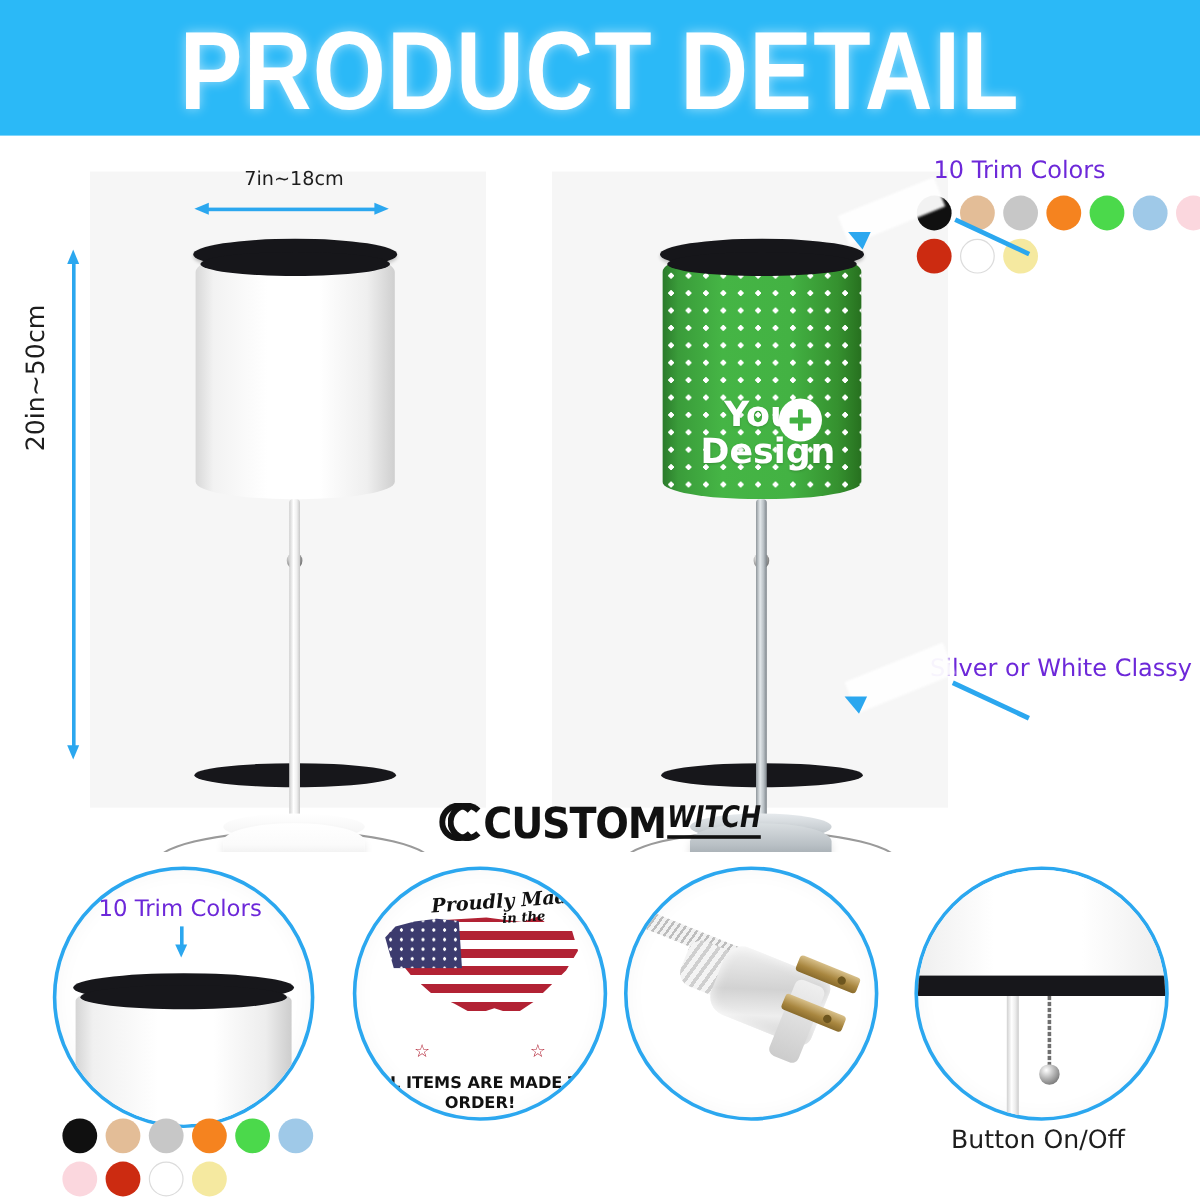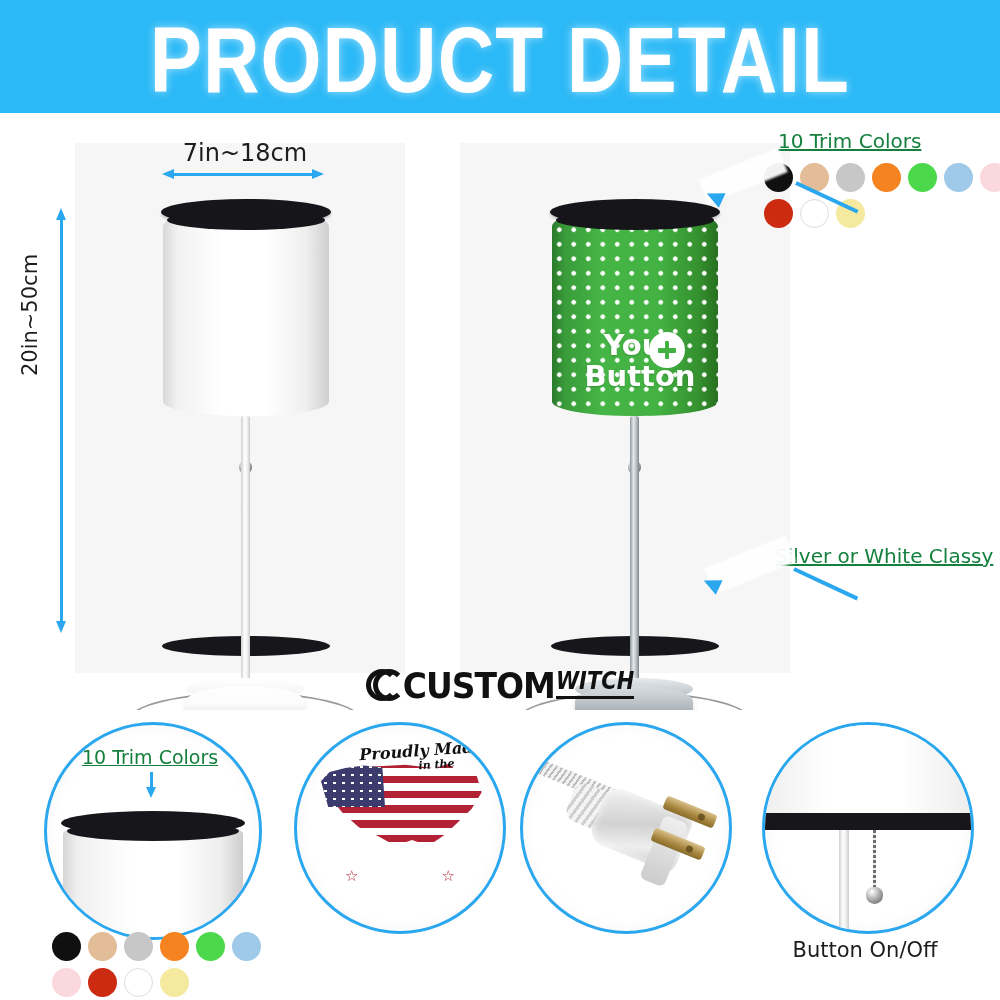--- a/index.html
+++ b/index.html
@@ -42,21 +42,21 @@
   .dim-h{
     position:absolute;left:162px;top:56px;width:162px;height:10px;
   }
   .dim-h .bar{position:absolute;left:10px;top:3.5px;width:142px;height:3px;background:#2ba7ef;}
   .dim-h .ar-l,.dim-h .ar-r{position:absolute;top:0;width:0;height:0;
     border-top:5px solid transparent;border-bottom:5px solid transparent;}
   .dim-h .ar-l{left:0;border-right:12px solid #2ba7ef;}
   .dim-h .ar-r{right:0;border-left:12px solid #2ba7ef;}
   .dim-h-label{
     position:absolute;left:150px;top:26px;width:190px;text-align:center;
-    font-size:24px;color:#1d1d1d;font-family:"DejaVu Sans", sans-serif;
+    font-size:16px;color:#1d1d1d;font-family:"DejaVu Sans", sans-serif;
   }
 
   .dim-v{position:absolute;left:56px;top:95px;width:10px;height:425px;}
   .dim-v .bar{position:absolute;top:10px;left:3.5px;height:405px;width:3px;background:#2ba7ef;}
   .dim-v .ar-t,.dim-v .ar-b{position:absolute;left:0;width:0;height:0;
     border-left:5px solid transparent;border-right:5px solid transparent;}
   .dim-v .ar-t{top:0;border-bottom:12px solid #2ba7ef;}
   .dim-v .ar-b{bottom:0;border-top:12px solid #2ba7ef;}
   .dim-v-label{
     position:absolute;left:-60px;top:190px;width:180px;text-align:center;
@@ -137,22 +137,22 @@
     background:#ffffff;
   }
   .plus-badge::before,.plus-badge::after{
     content:"";position:absolute;background:#43b243;border-radius:1px;
   }
   .plus-badge::before{left:9px;top:16px;width:18px;height:4.5px;}
   .plus-badge::after{left:15.7px;top:9px;width:4.5px;height:18px;}
 
   
   .callout-label{
-    position:absolute;font-size:20px;color:#15803d;
-    font-family:"DejaVu Sans", sans-serif;white-space:nowrap;text-decoration:underline;
+    position:absolute;font-size:20px;color:#6d28d9;
+    font-family:"DejaVu Sans", sans-serif;white-space:nowrap;
   }
   .swatch-grid{
     position:absolute;display:flex;flex-wrap:wrap;gap:7px;
   }
   .sw{width:29px;height:29px;border-radius:50%;box-sizing:border-box;}
   .sw.ring{border:1px solid #dcdcdc;}
 
   .arrow-diag{position:absolute;}
   .arrow-diag .shaft{position:absolute;height:4px;background:#2ba7ef;transform-origin:left center;}
   .arrow-diag .head{
@@ -348,21 +348,21 @@
       <div class="pole pole-white" style="left:78px;top:208px;height:288px;"></div>
       <div class="cord" style="left:-36px;top:484px;"></div>
       <div class="base-top base-top-white" style="left:23px;top:470px;"></div>
       <div class="base base-white" style="left:23px;top:478px;"></div>
     </div>
 
     <div class="lamp" style="left:552px;top:95px;width:240px;height:440px;text-align:center;">
       <div class="shade shade-green">
         <div class="design-text">
           <span>Your</span><br>
-          <span>Button</span>
+          <span>Design</span>
         </div>
         <div class="plus-badge"></div>
       </div>
       <div class="trim-top"></div>
       <div class="trim-bot"></div>
       <div class="chain" style="left:82px;top:212px;"></div>
       <div class="chain-ball" style="left:76px;top:253px;"></div>
       <div class="pole pole-silver" style="left:78px;top:208px;height:288px;"></div>
       <div class="cord" style="left:-36px;top:484px;"></div>
       <div class="base-top base-top-silver" style="left:23px;top:470px;"></div>
@@ -436,20 +436,21 @@
     <div class="circle" style="left:294px;top:12px;width:206px;height:206px;">
       <div class="usa-badge">
         <div class="usa-map"></div>
         <div class="usa-canton"></div>
         <div class="usa-script">
           <span>Proudly Made</span>
           <span class="small">in the</span>
         </div>
         <div class="usa-star" style="left:48px;">☆</div>
         <div class="usa-star" style="right:48px;">☆</div>
+        <div class="usa-sub">ALL ITEMS ARE MADE TO ORDER!</div>
       </div>
     </div>
 
     <div class="circle" style="left:520px;top:12px;width:206px;height:206px;">
       <div class="plug-cord"></div>
       <div class="plug-collar"></div>
       <div class="plug-body"></div>
       <div class="plug-face"></div>
       <div class="prong" style="left:140px;top:80px;">
           <div class="hole"></div>

